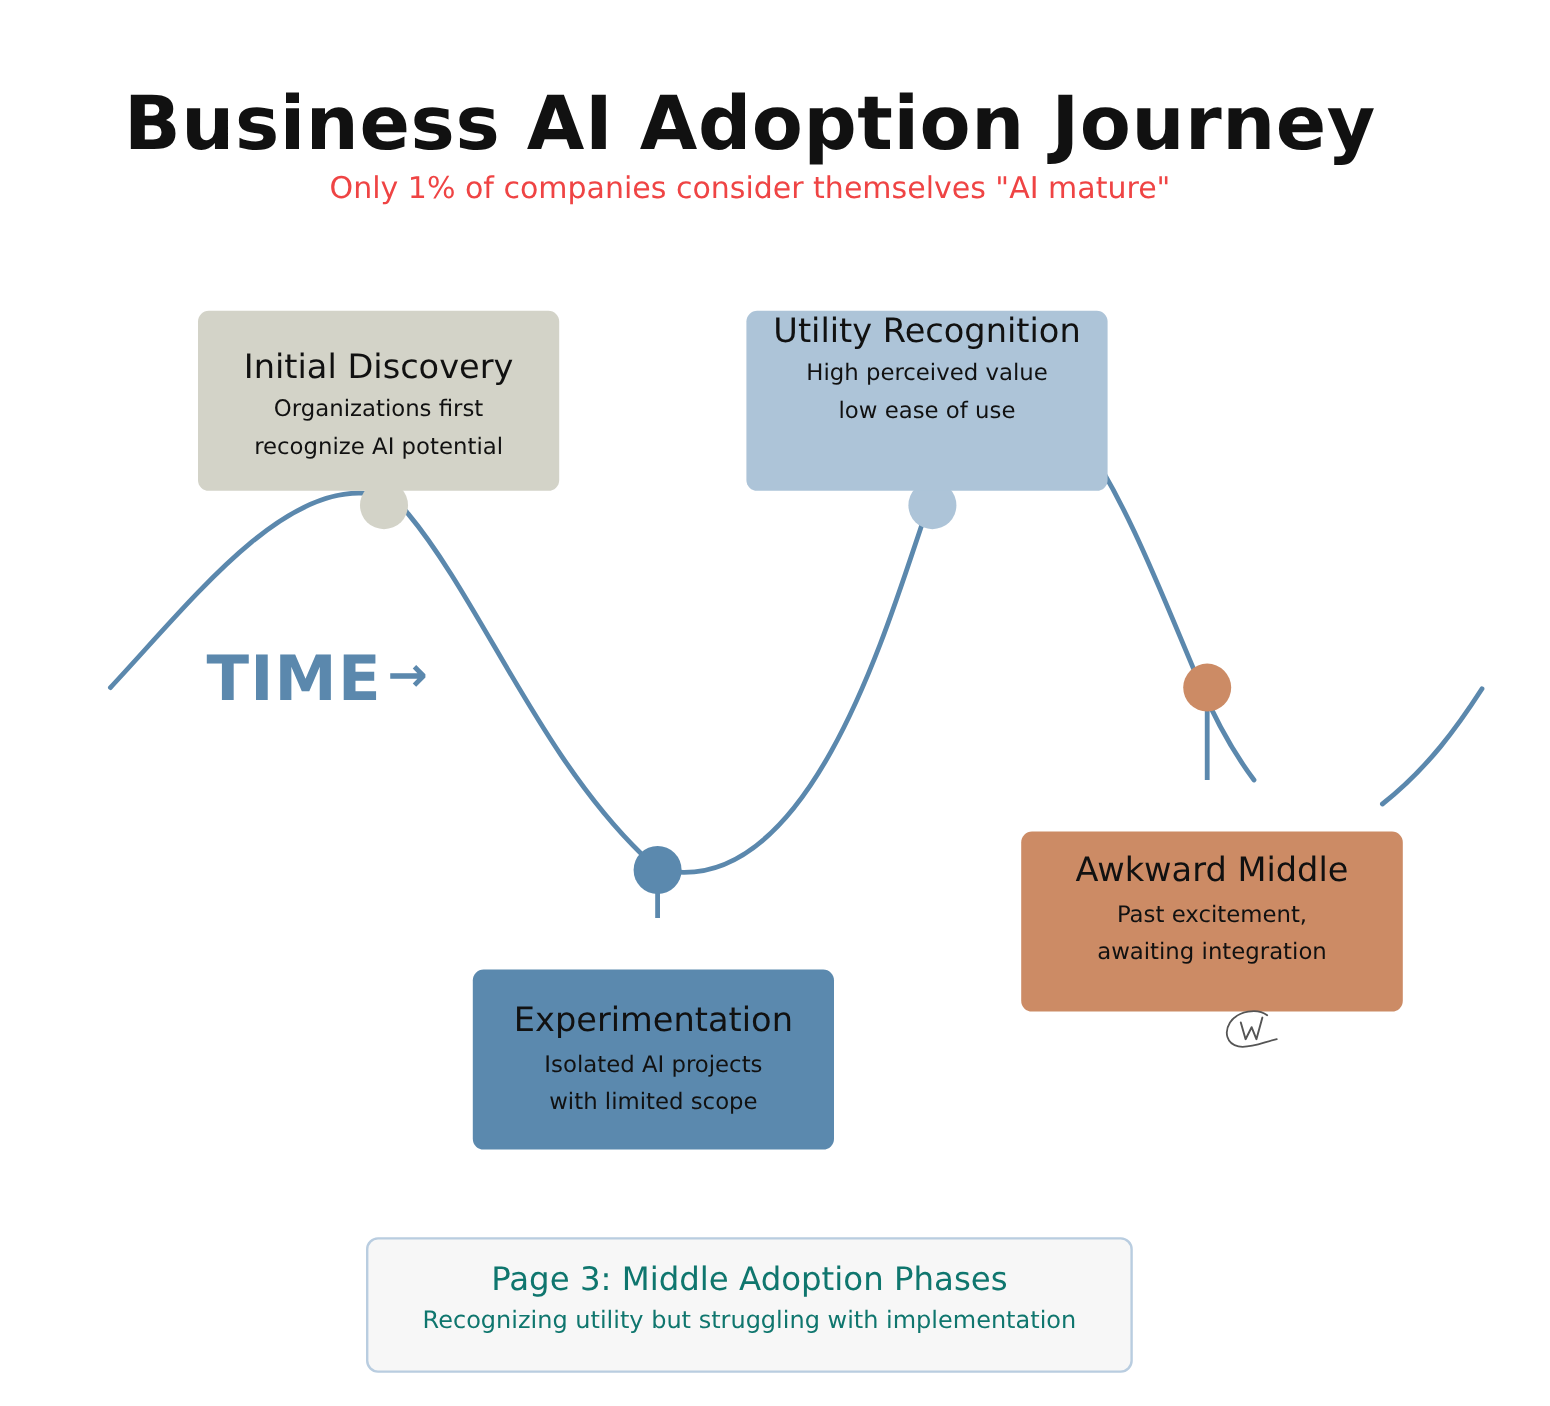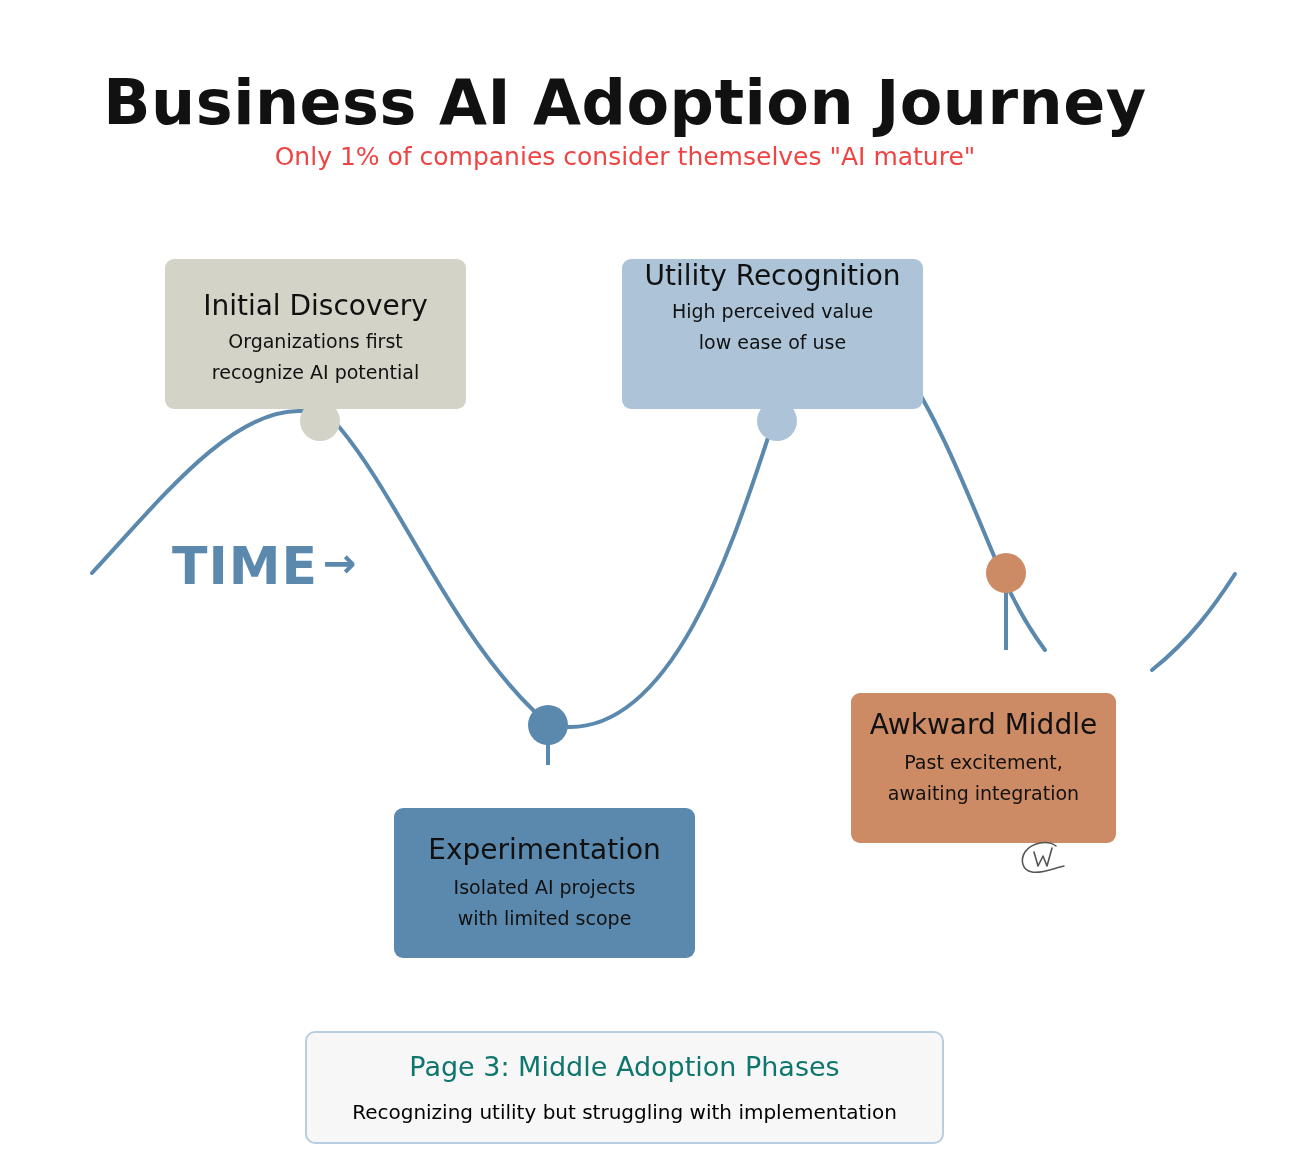--- a/index.html
+++ b/index.html
@@ -53,21 +53,21 @@
     }
     .phase-desc {
       font-size: 19px;
       line-height: 31px;
       color: #111;
       white-space: pre-line;
     }
     #box-initial   { left: 165px; top: 216px; width: 301px; height: 150px; padding-top: 30px; }
     #box-utility   { left: 622px; top: 216px; width: 301px; height: 150px; }
     #box-experiment{ left: 394px; top: 765px; width: 301px; height: 150px; padding-top: 25px; }
-    #box-awkward   { left: 851px; top: 650px; width: 265px; height: 150px; padding-top: 15px; }
+    #box-awkward   { left: 851px; top: 650px; width: 318px; height: 150px; padding-top: 15px; }
     #box-initial .phase-title,
     #box-utility .phase-title { margin-bottom: 4px; }
     #box-experiment .phase-title,
     #box-awkward .phase-title { margin-bottom: 6px; }
 
     .time-label {
       position: absolute;
       left: 172px;
       top: 536px;
       font-size: 52px;
@@ -101,23 +101,23 @@
       border-radius: 10px;
       box-sizing: border-box;
       text-align: center;
     }
     .footer-title {
       margin-top: 18px;
       font-size: 27px;
       color: #0f766e;
     }
     .footer-subtitle {
-      margin-top: 18px;
+      margin-top: 6px;
       font-size: 20px;
-      color: #000000;
+      color: #0f766e;
     }
   </style>
 </head>
 <body>
 
 <svg id="canvas" width="1292" height="1172" viewBox="0 0 1292 1172" xmlns="http://www.w3.org/2000/svg">
 
   <path id="journey-curve" d="M 92 573
            C 160 500, 230 410, 300 411
            C 318 411, 330 415, 340 428

